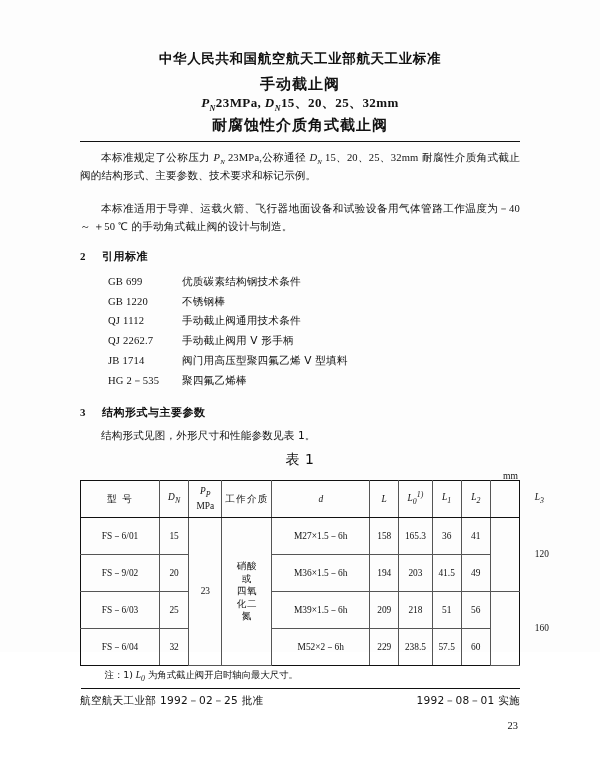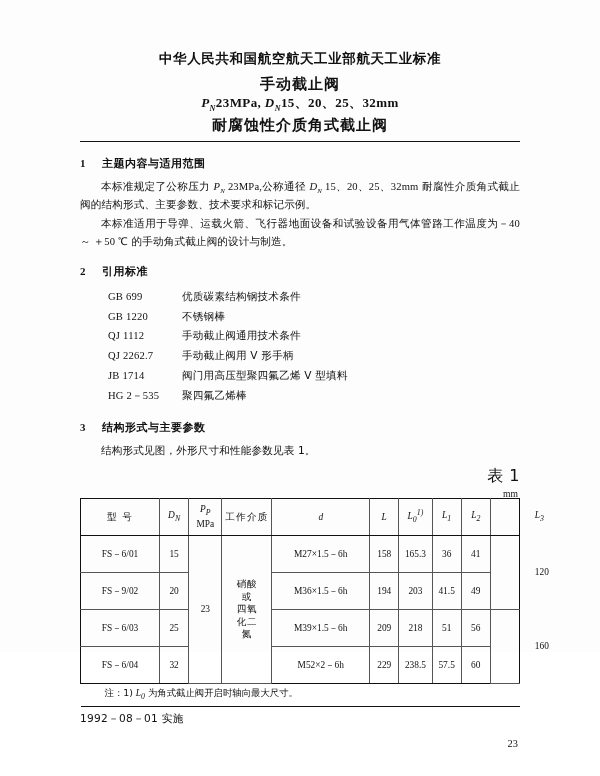--- a/index.html
+++ b/index.html
@@ -86,21 +86,21 @@
     font-family: "Liberation Serif", serif;
   }
   .para {
     font-size: 10.6px;
     line-height: 1.62;
     text-indent: 21px;
     margin-top: 7px;
     text-align: justify;
     letter-spacing: 0.15px;
   }
-  .para.tight { margin-top: 2px; }
+  .para.tight { margin-top: 16px; }
   .para .sym {
     font-family: "Liberation Serif", serif;
     font-style: italic;
   }
   .para .sym sub { font-size: 0.65em; }
   .para .lat { font-family: "Liberation Serif", serif; font-style: normal; }
 
   
   .ref-list {
     margin-top: 8px;
@@ -114,22 +114,22 @@
   .ref-code {
     display: inline-block;
     min-width: 74px;
     font-family: "Liberation Serif", serif;
     letter-spacing: 0.2px;
   }
   .ref-name { letter-spacing: 0.2px; }
 
   
   .table-caption {
-    text-align: right;
-    font-size: 16px;
+    text-align: center;
+    font-size: 14px;
     margin-top: 7px;
     letter-spacing: 0.5px;
   }
   .table-unit {
     text-align: right;
     font-size: 9.6px;
     font-family: "Liberation Serif", serif;
     margin: 1px 2px -1px 0;
   }
   table.spec {
@@ -208,23 +208,20 @@
   <div class="title-block">
     <div class="title-line1">手动截止阀</div>
     <div class="title-line2">
       <span class="it">P</span><sub>N</sub><span>23MPa,</span>
       <span class="it">D</span><sub>N</sub><span>15、20、25、32mm</span>
     </div>
     <div class="title-line3">耐腐蚀性介质角式截止阀</div>
   </div>
   <hr class="title-rule">
 
-  <div class="sec-head">
-    <span class="num">1</span><span>主题内容与适用范围</span>
-  </div>
   <div class="para">
     本标准规定了公称压力 <span class="sym">P<sub>N</sub></span><span class="lat"> 23MPa,</span>公称通径 <span class="sym">D<sub>N</sub></span><span class="lat"> 15、20、25、32mm</span> 耐腐性介质角式截止阀的结构形式、主要参数、技术要求和标记示例。
   </div>
   <div class="para tight">
     本标准适用于导弹、运载火箭、飞行器地面设备和试验设备用气体管路工作温度为<span class="lat">－40 ～ ＋50 ℃</span> 的手动角式截止阀的设计与制造。
   </div>
 
   <div class="sec-head">
     <span class="num">2</span><span>引用标准</span>
   </div>
@@ -325,18 +322,19 @@
         <td>60</td>
       </tr>
 
       <tr class="note-row">
         <td colspan="10"><span>注：1) </span><span class="lat ital">L</span><sub class="lat ital">0</sub><span> 为角式截止阀开启时轴向最大尺寸。</span></td>
       </tr>
     </tbody>
   </table>
 
   <div class="footer">
+    <span>航空航天工业部 1992－02－25 批准</span>
     <span>1992－08－01 实施</span>
   </div>
 
   <div class="page-no">23</div>
 
 </div>
 
 </body></html>

